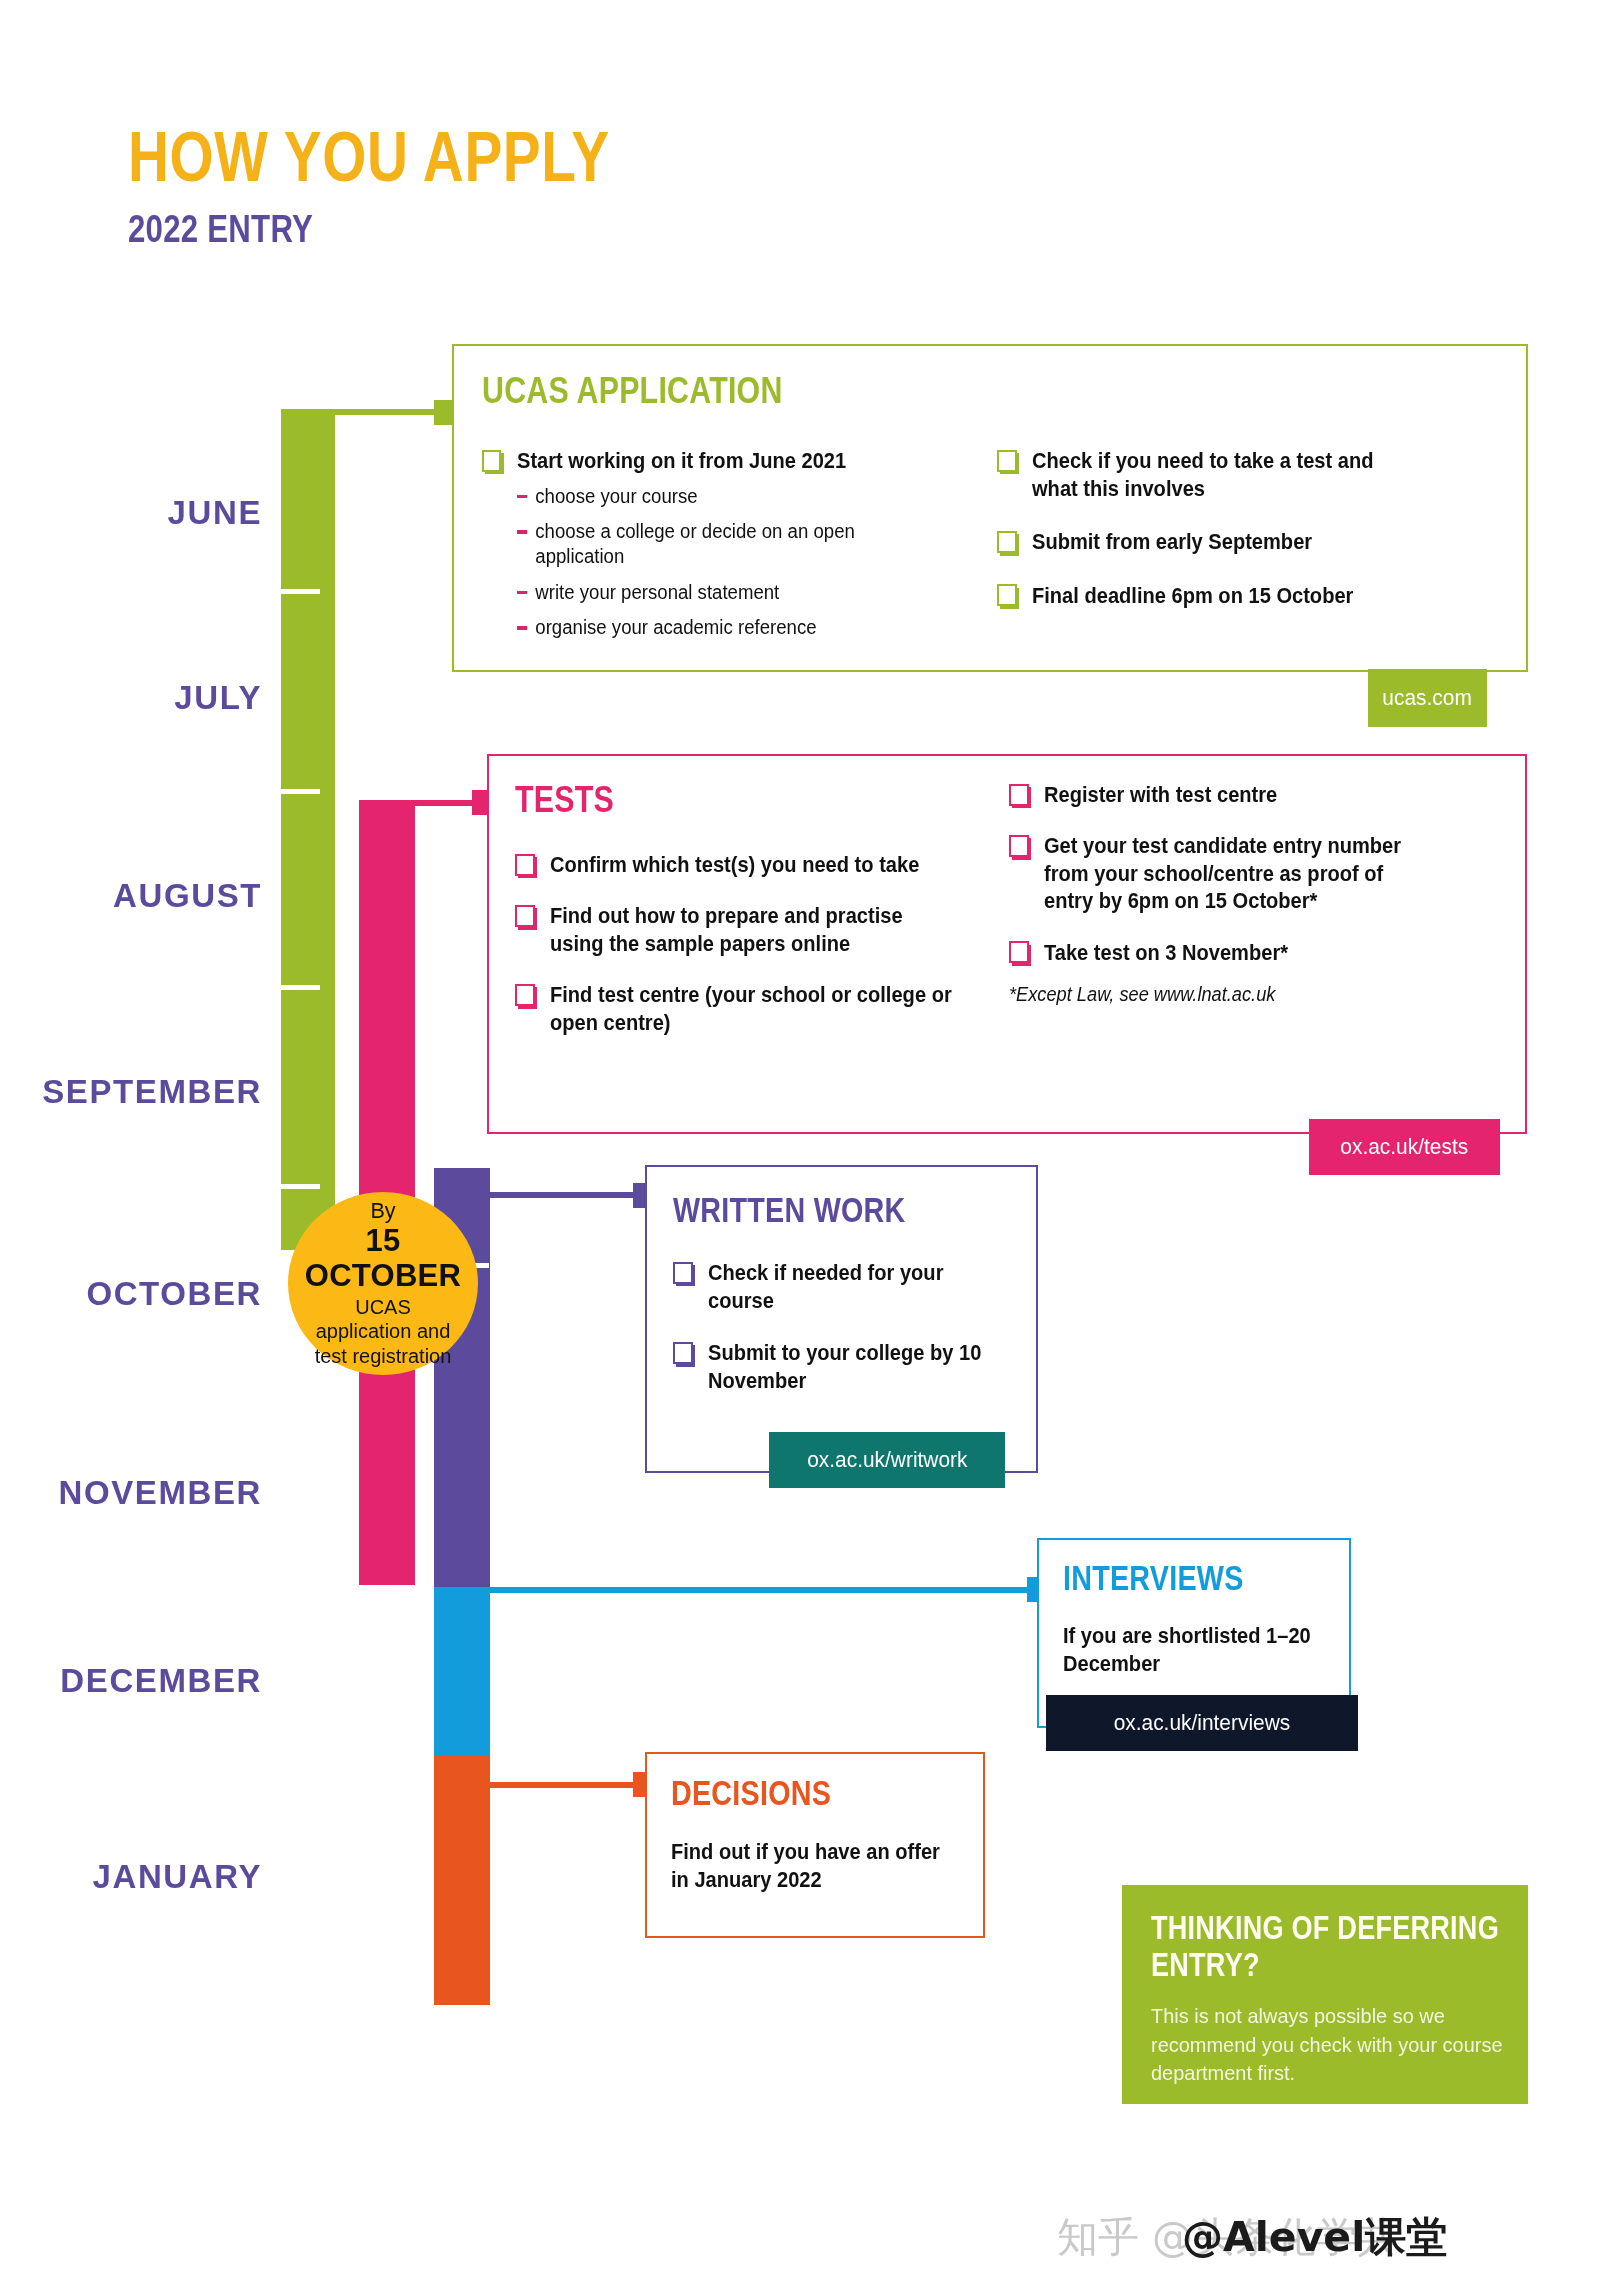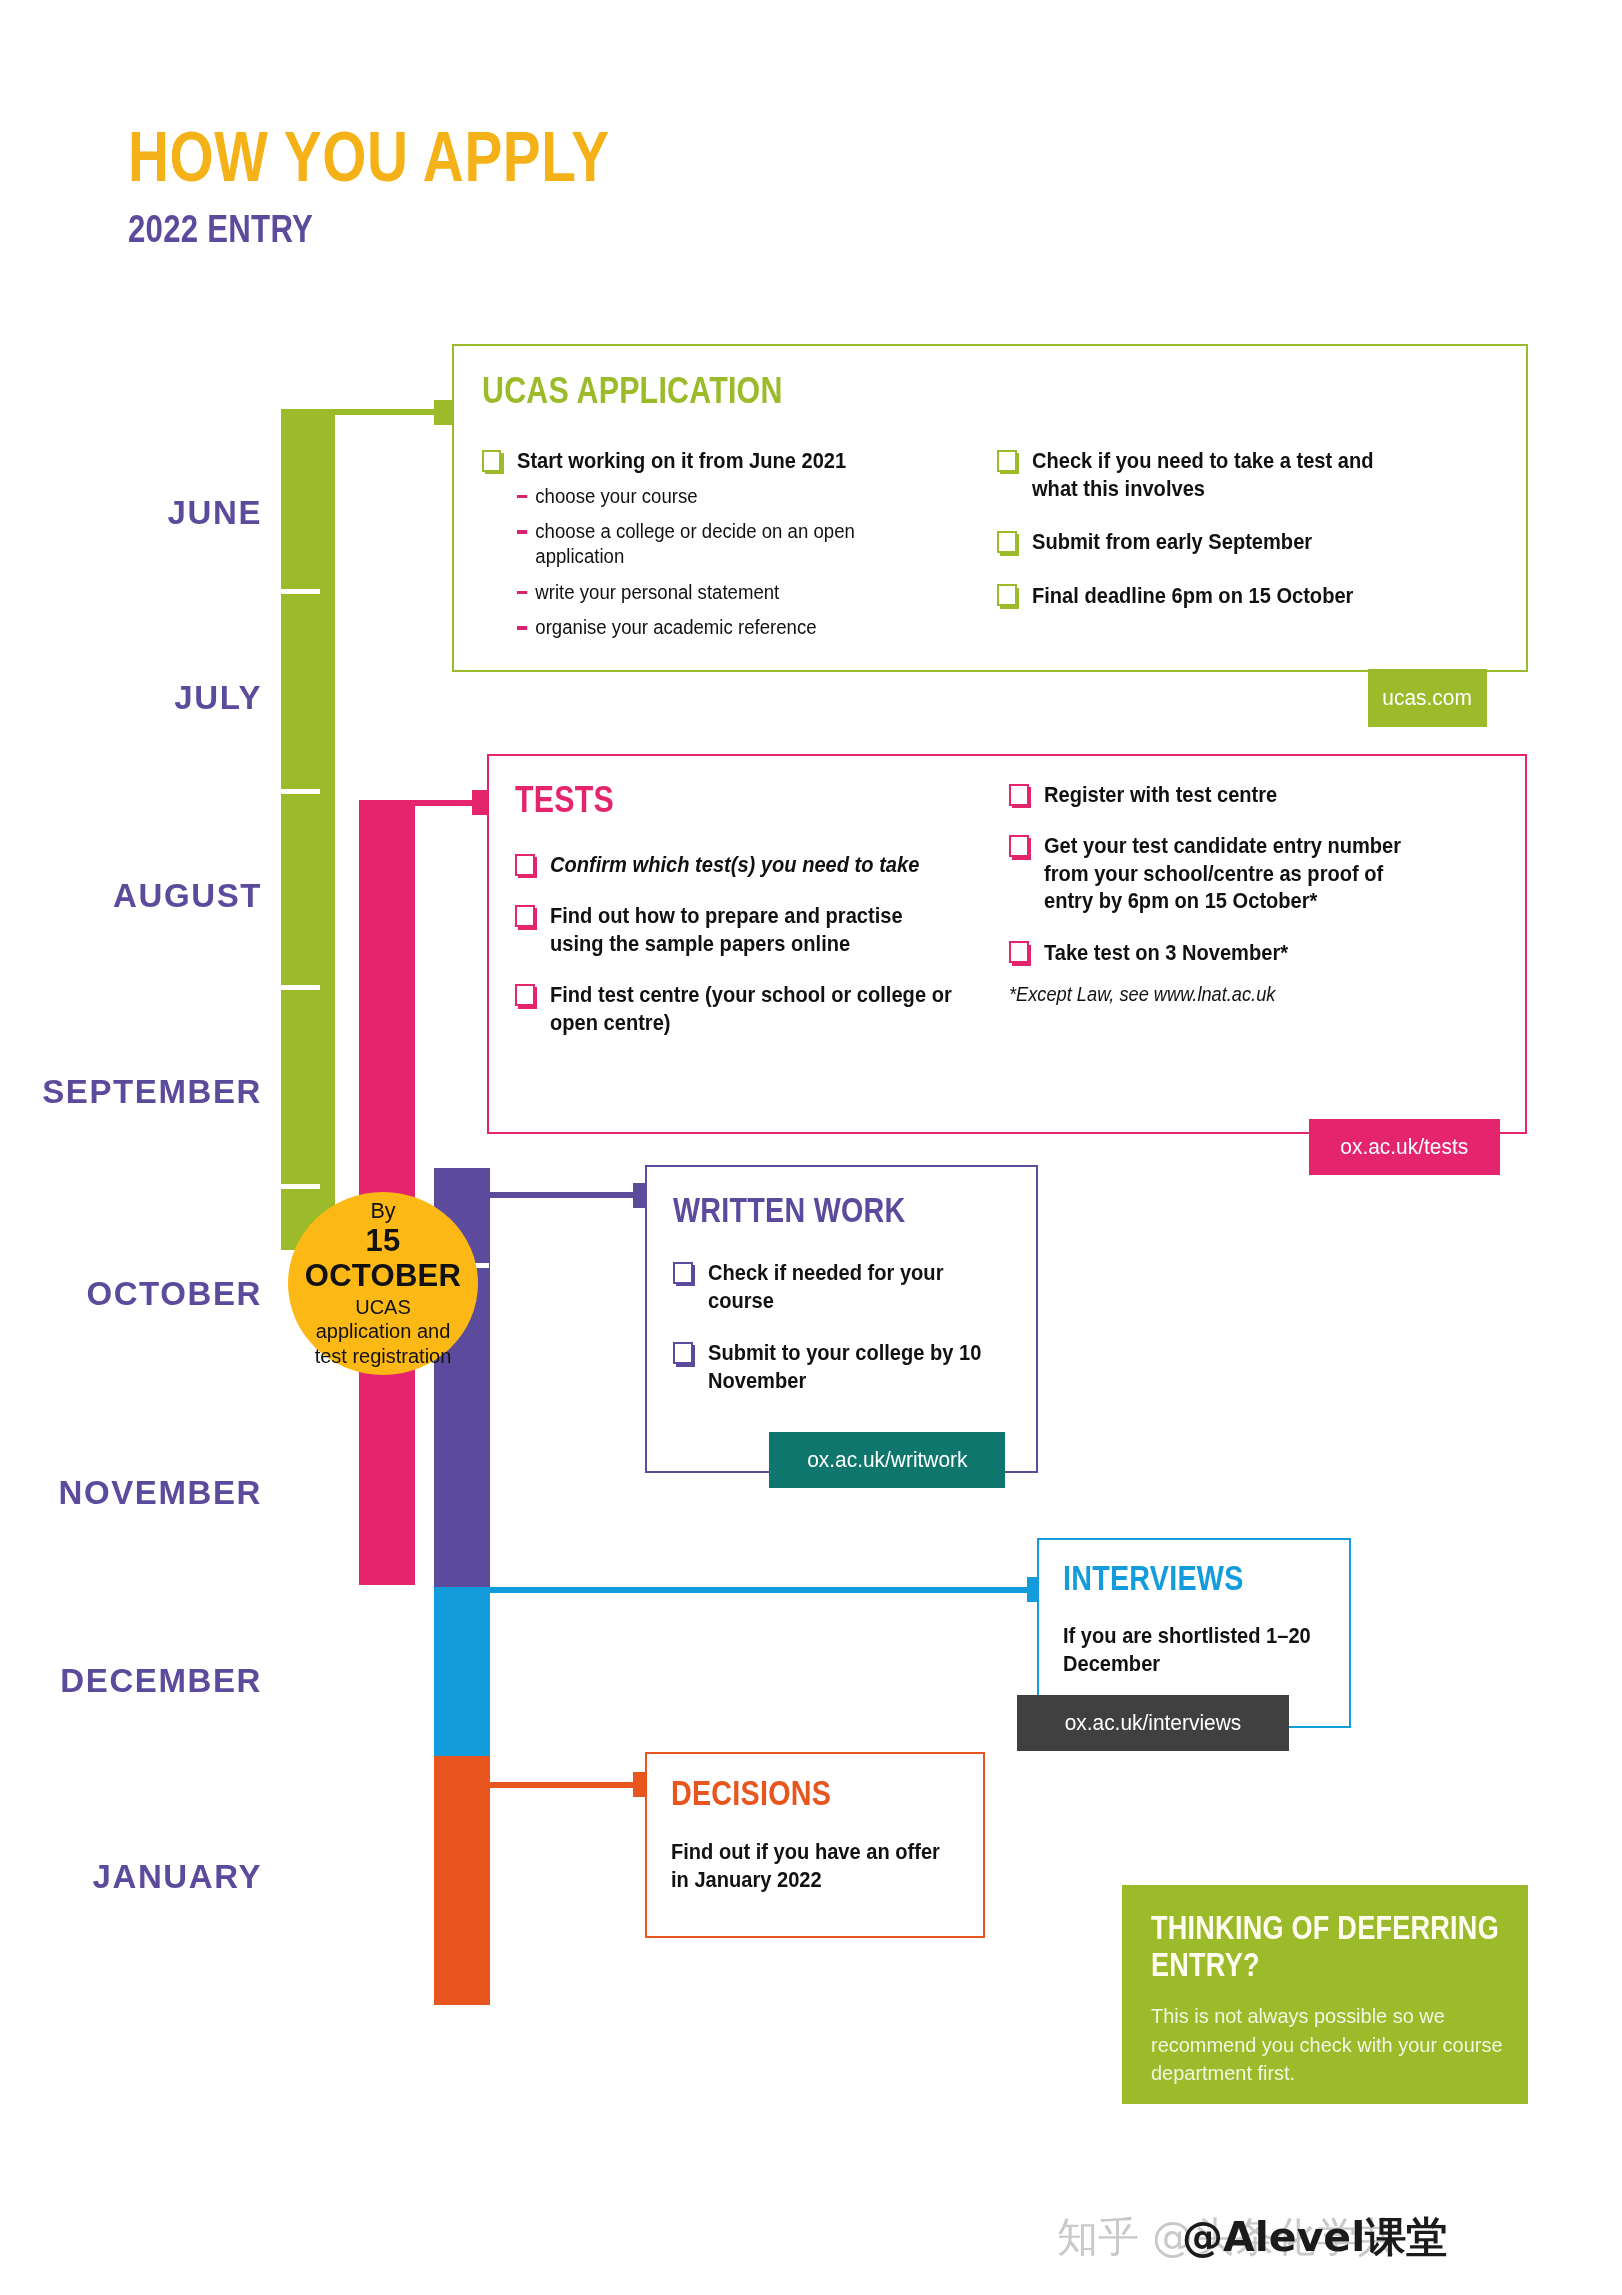--- a/index.html
+++ b/index.html
@@ -241,21 +241,21 @@
     </div>
   </div>
   <div class="urltag" style="left:1368px; top:669px; width:119px; height:58px; background:#9BBB2B;">
     <span>ucas.com</span>
   </div>
 
   <div class="card" style="left:487px; top:754px; width:1040px; height:380px; border:2.6px solid #E5246E;">
     <div class="card-title" style="position:absolute; left:26px; top:25px; font-size:37px; color:#E5246E;">TESTS</div>
 
     <div style="position:absolute; left:26px; top:95px; width:471px;">
-      <div class="chk-row" style="margin-bottom:23.6px;font-style:italic;">
+      <div class="chk-row" style="margin-bottom:23.6px;">
         <span class="chk">
           <u style="background:#E5246E;"></u>
             <i style="border:2.6px solid #E5246E;"></i>
         </span>
         <span class="chk-txt">Confirm which test(s) you need to take</span>
       </div>
       <div class="chk-row" style="margin-bottom:23.6px;justify-content:center;">
         <span class="chk">
           <u style="background:#E5246E;"></u>
             <i style="border:2.6px solid #E5246E;"></i>
@@ -320,21 +320,21 @@
     </div>
   </div>
   <div class="urltag" style="left:769px; top:1432px; width:236px; height:56px; background:#0f766e;justify-content:center;">
     <span>ox.ac.uk/writwork</span>
   </div>
 
   <div class="card" style="left:1037px; top:1538px; width:314px; height:190px; border:2.6px solid #139CDB;">
     <div class="card-title" style="position:absolute; left:23.6px; top:19.6px; font-size:35px; color:#139CDB;">INTERVIEWS</div>
     <div class="body-txt" style="position:absolute; left:23.6px; top:82px; width:281px;">If you are shortlisted 1–20 December</div>
   </div>
-  <div class="urltag" style="left:1017px; top:1695px; width:272px; height:56px; background:#404040;">
+  <div class="urltag" style="left:1046px; top:1695px; width:312px; height:56px; background:#0f172a;">
     <span>ox.ac.uk/interviews</span>
   </div>
 
   <div class="card" style="left:645px; top:1752px; width:340px; height:186px; border:2.6px solid #E8551E;">
     <div class="card-title" style="position:absolute; left:23.6px; top:21px; font-size:35px; color:#E8551E;">DECISIONS</div>
     <div class="body-txt" style="position:absolute; left:23.6px; top:84px; width:294px;">Find out if you have an offer in January 2022</div>
   </div>
 
   <div id="oct-badge">
     <div class="b1">By</div>

